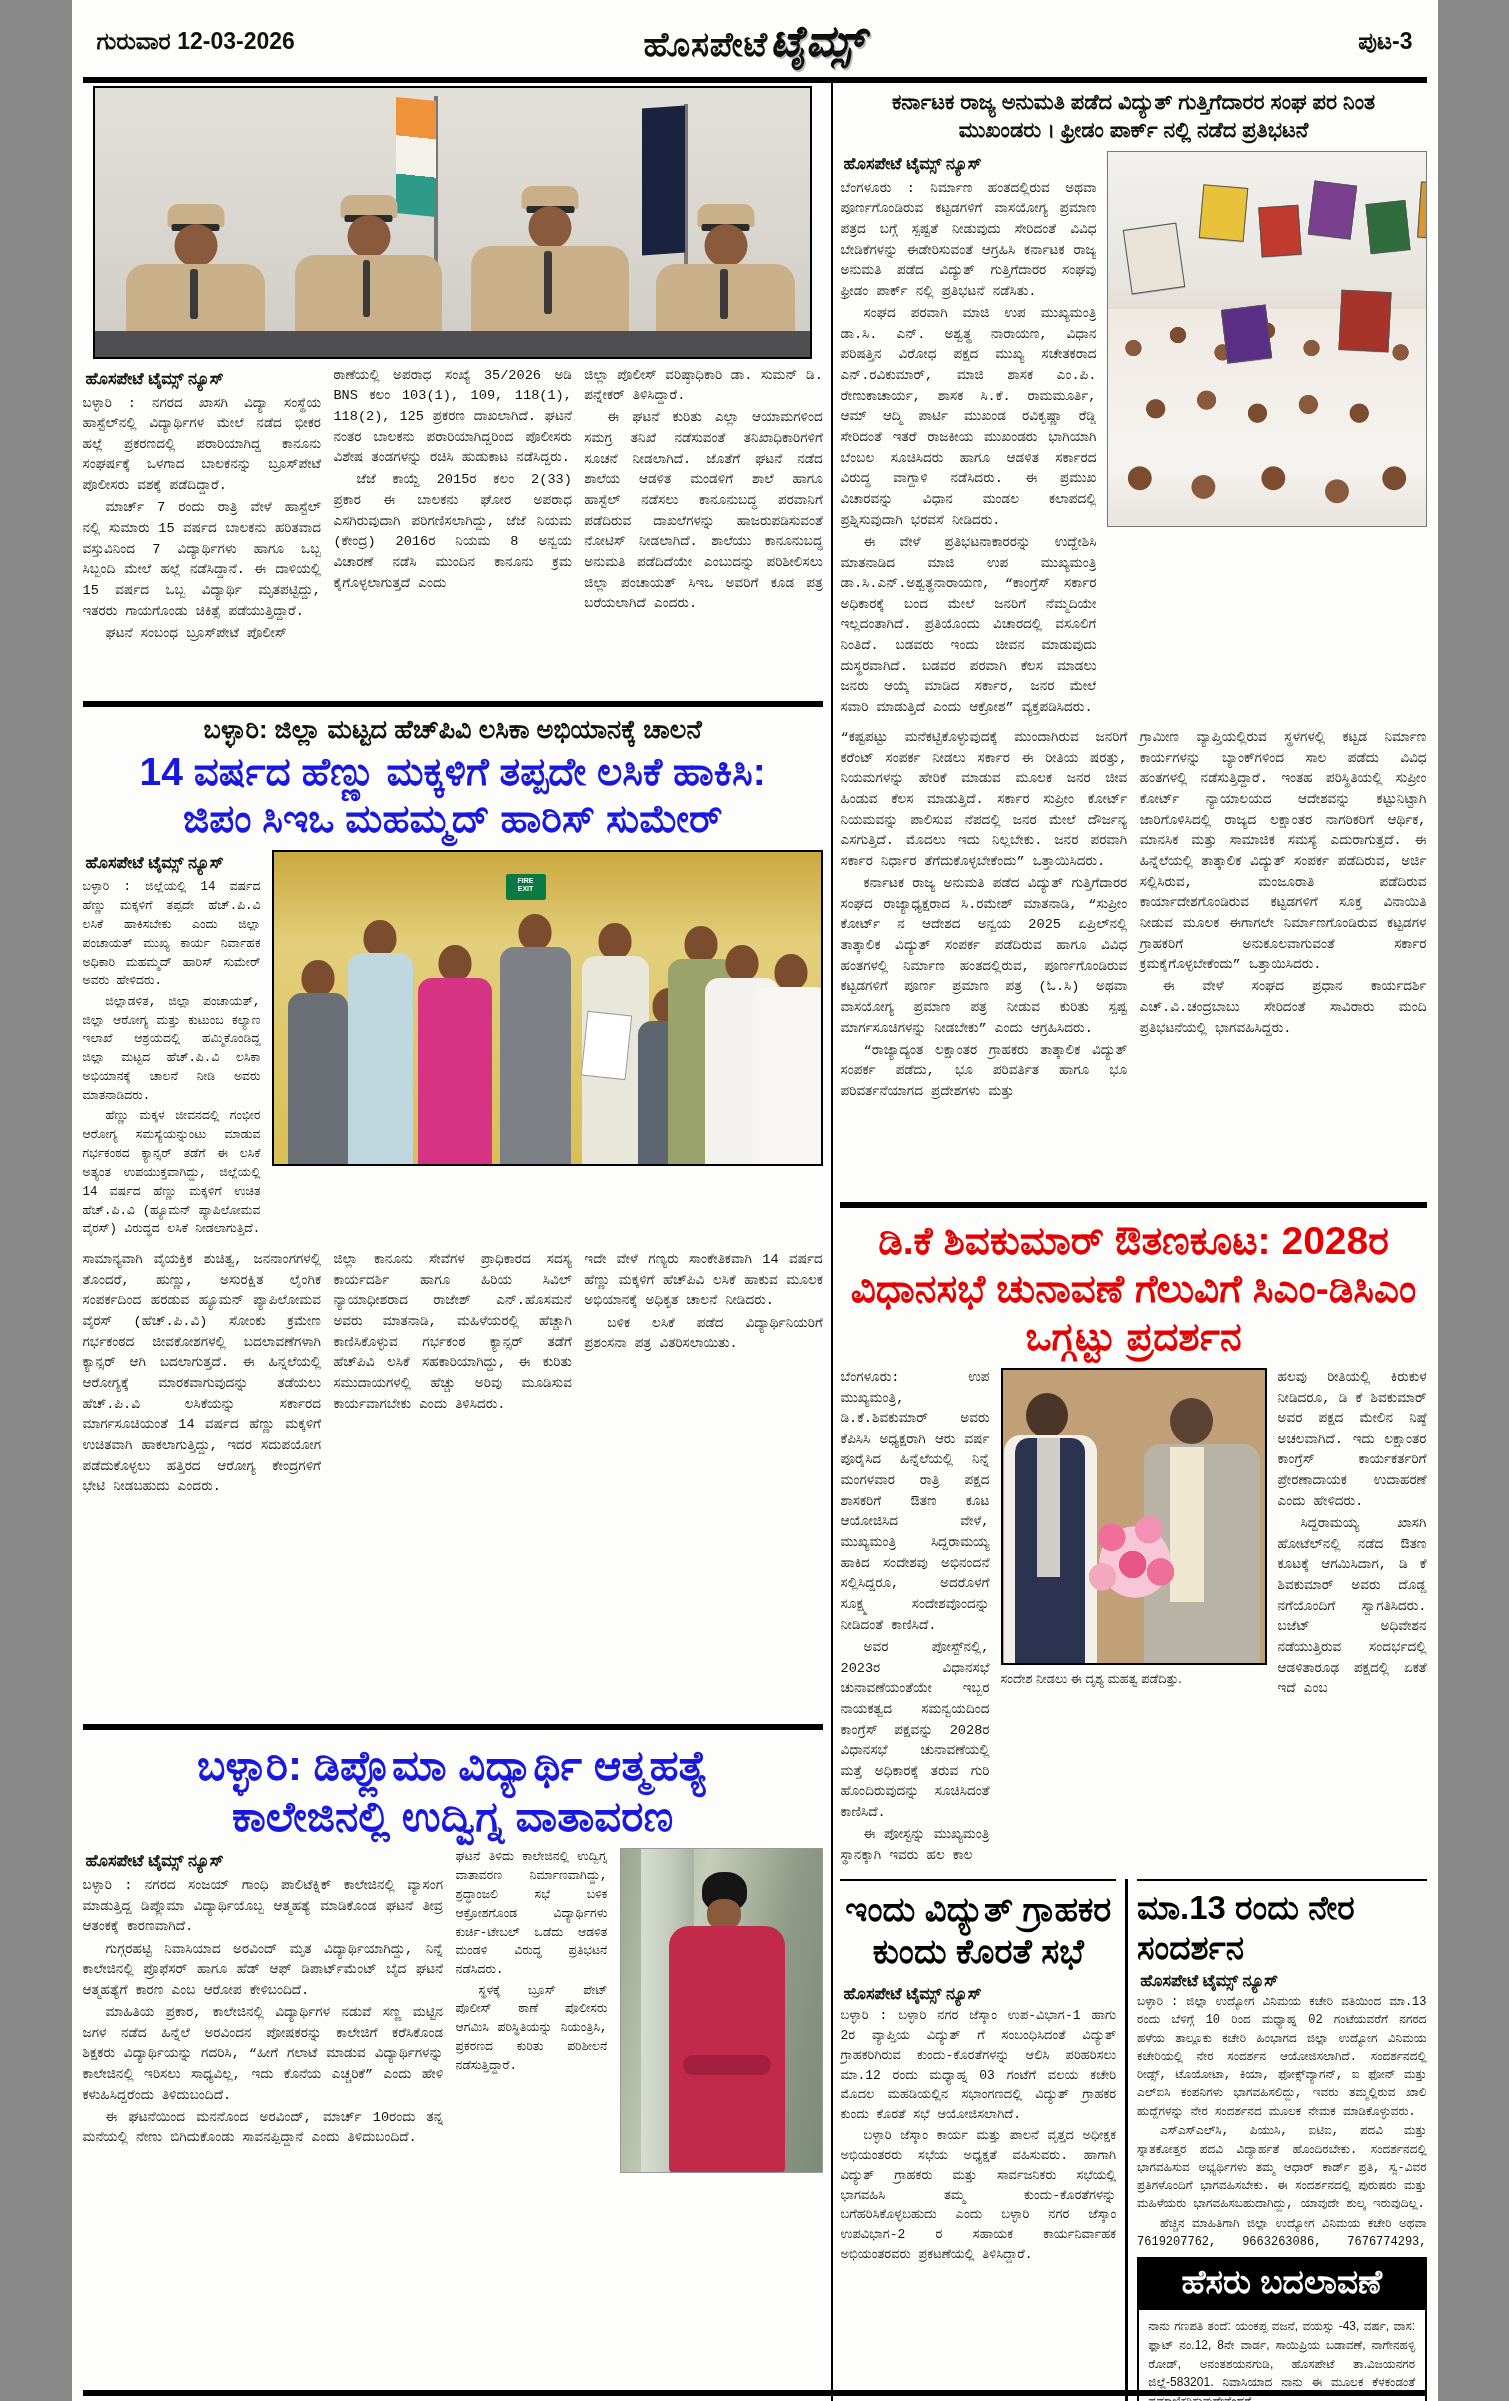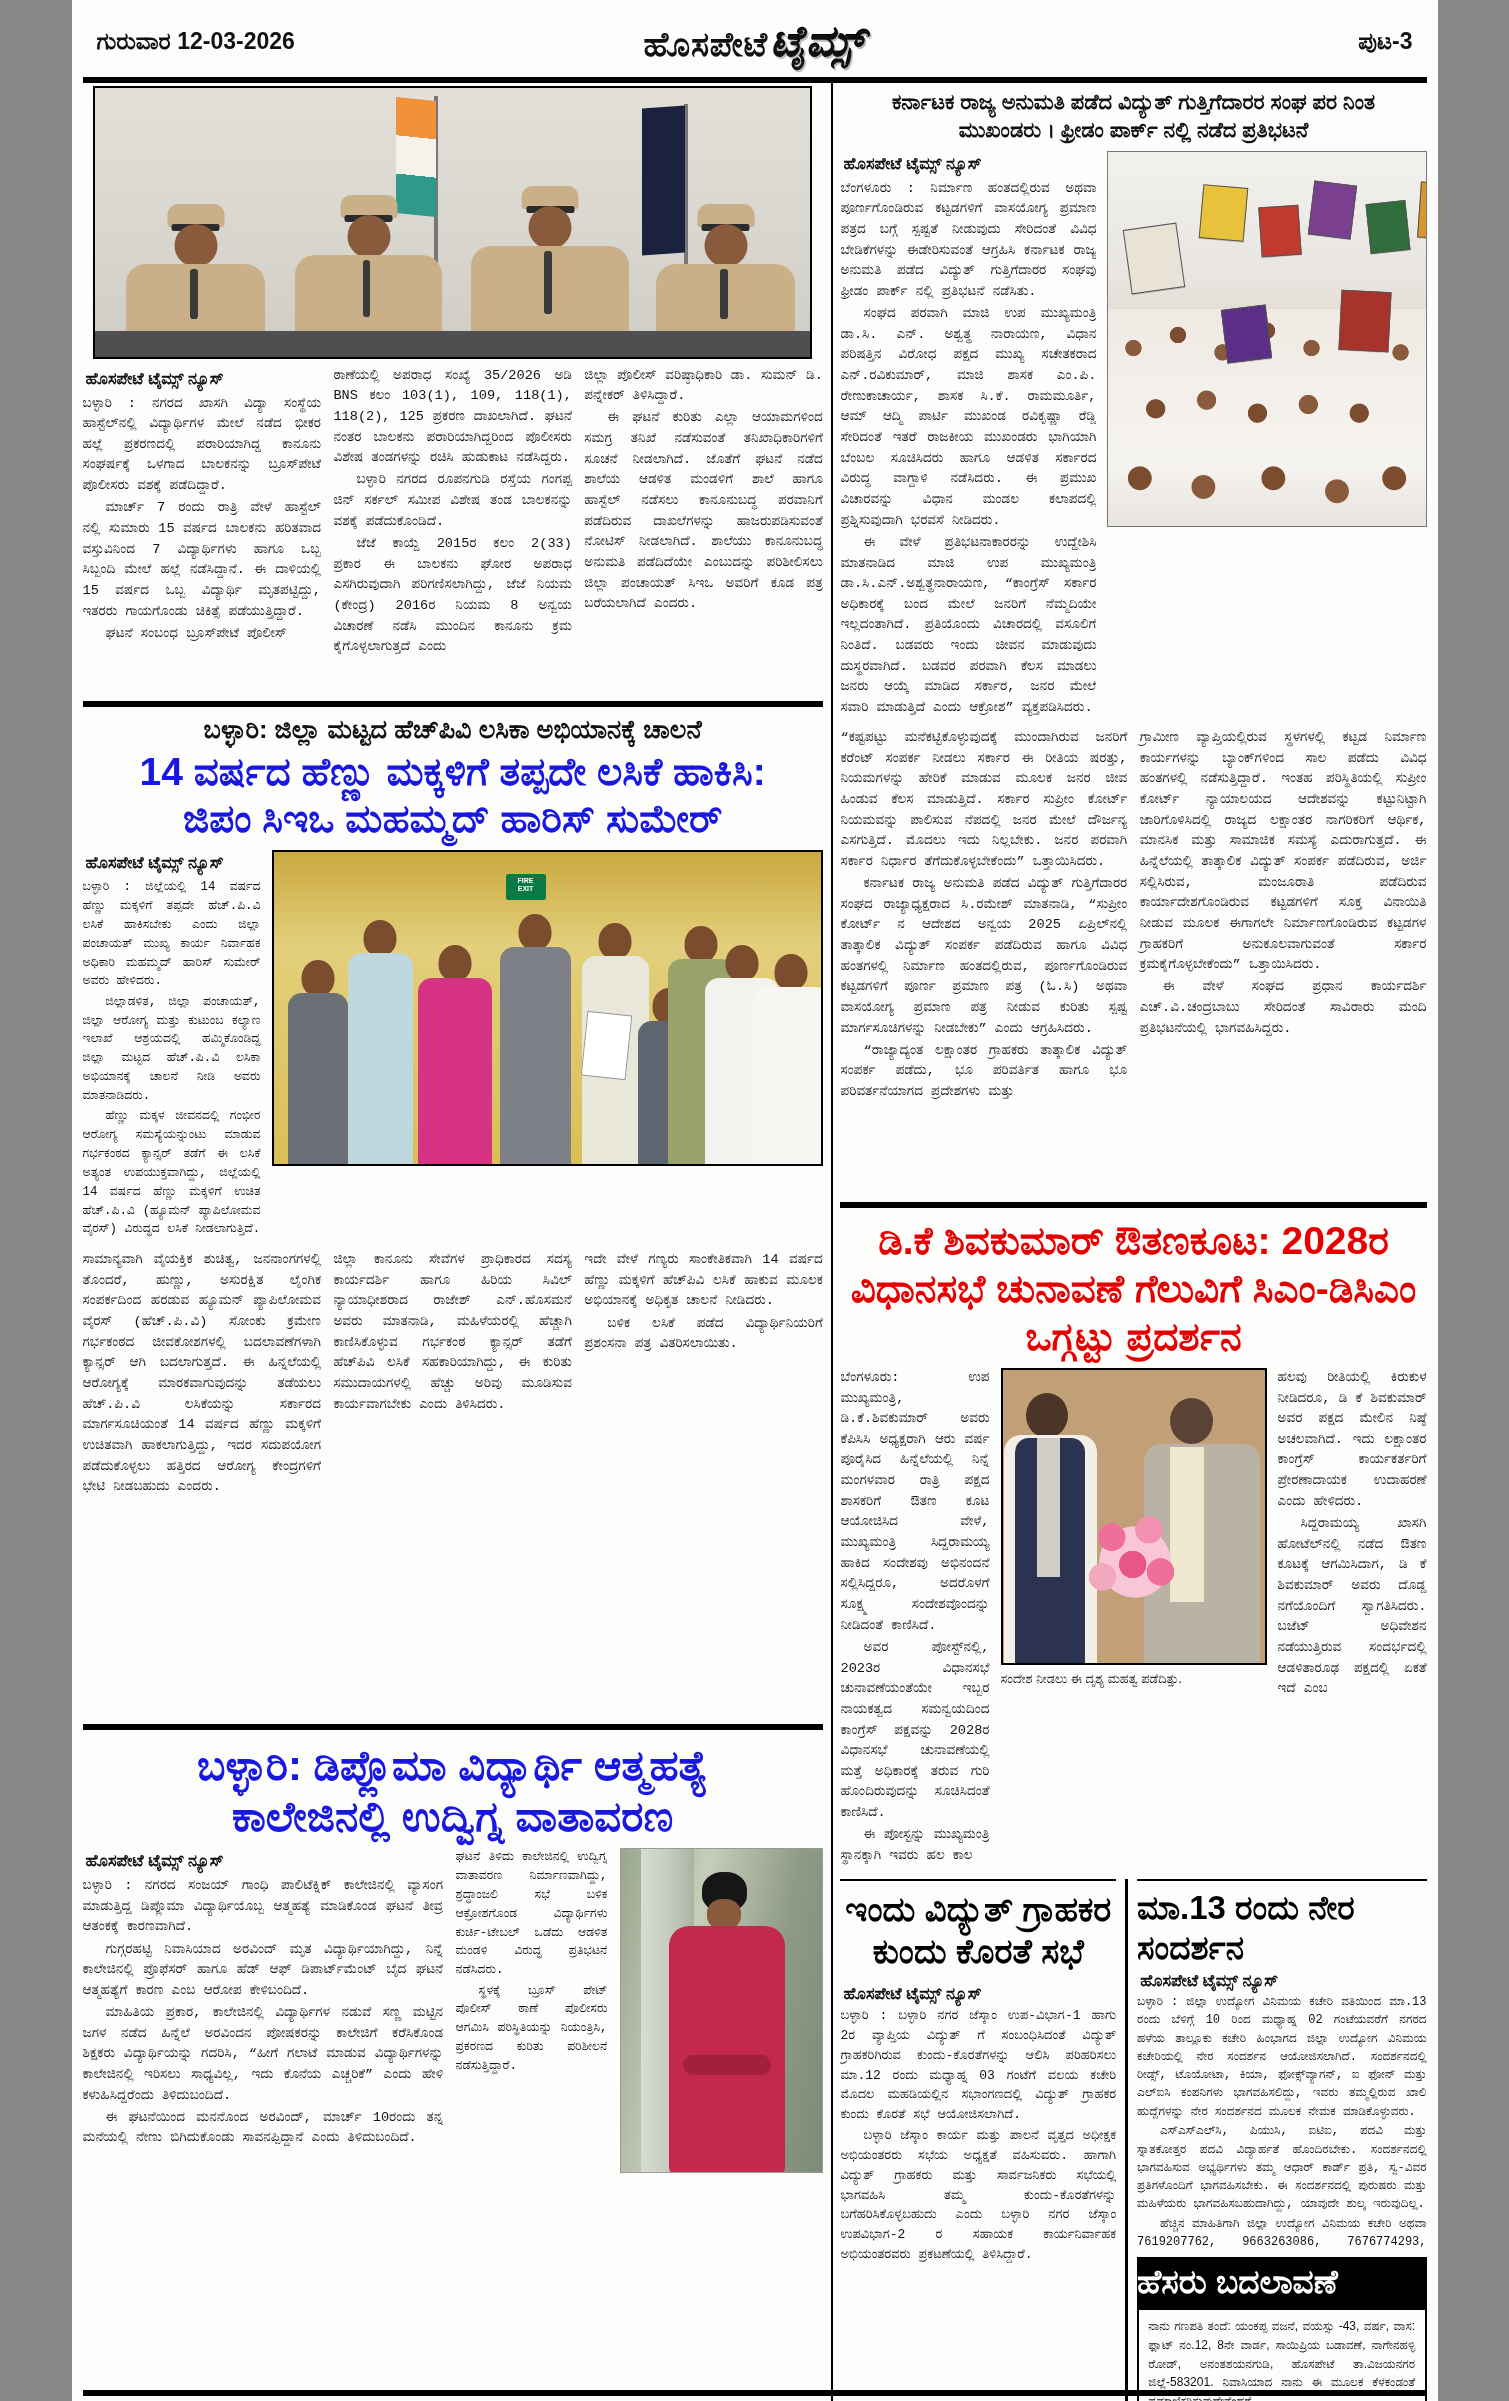--- a/index.html
+++ b/index.html
@@ -84,21 +84,21 @@
        radial-gradient(circle 14px at 72% 58%, #ef6f9a 96%, transparent),
        radial-gradient(circle 36px at 50% 50%, #f8c6d6 98%, transparent);
      border-radius:50%; }
   .scene-student { background:linear-gradient(100deg,#9aa68f,#c6cdb9 35%,#8f9b86 70%,#7d8a77); }
   .pillar { position:absolute; top:0; bottom:0; width:53px; background:linear-gradient(90deg,#d7ddd2,#c2c9bc 60%,#aab2a4); }
   .hoodie { position:absolute; background:#c2294b; border-radius:20px 20px 6.2px 6.2px; }
   .hoodie::after { content:""; position:absolute; left:12%; right:12%; top:52%; height:20px; background:#a31f3e; border-radius:11px; }
   .hair { position:absolute; width:45px; height:39px; background:#161616; border-radius:46% 46% 40% 40%; }
   .face-s { position:absolute; width:34px; height:31px; background:#8a5a3c; border-radius:45%; }
   
-  .nc-title { background:#000; color:#fff; font-weight:bold; font-size:33px; padding:6.2px 0 7.7px; }
+  .nc-title { background:#000; color:#fff; text-align:center; font-weight:bold; font-size:33px; padding:6.2px 0 7.7px; }
   .nc-box { border:2.3px solid #000; border-top:none; padding:7.7px 9.3px; font-size:12px; line-height:1.55; text-align:justify; }
   .nc-box p + p { text-indent:20px; }
   footer.rule { position:absolute; bottom:4.6px; left:11px; right:11px; width:auto; }
 </style>
 </head>
 <body>
 
 <div class="page">
 
   <div class="hdr">
@@ -150,21 +150,20 @@
             <div class="byline" style="padding-top:0;">ಹೊಸಪೇಟೆ ಟೈಮ್ಸ್ ನ್ಯೂಸ್</div>
             <div>
                 <p>ಬಳ್ಳಾರಿ : ನಗರದ ಖಾಸಗಿ ವಿದ್ಯಾ ಸಂಸ್ಥೆಯ ಹಾಸ್ಟೆಲ್‌ನಲ್ಲಿ ವಿದ್ಯಾರ್ಥಿಗಳ ಮೇಲೆ ನಡೆದ ಭೀಕರ ಹಲ್ಲೆ ಪ್ರಕರಣದಲ್ಲಿ ಪರಾರಿಯಾಗಿದ್ದ ಕಾನೂನು ಸಂಘರ್ಷಕ್ಕೆ ಒಳಗಾದ ಬಾಲಕನನ್ನು ಬ್ರೂಸ್‌ಪೇಟೆ ಪೊಲೀಸರು ವಶಕ್ಕೆ ಪಡೆದಿದ್ದಾರೆ.</p>
                 <p>ಮಾರ್ಚ್ 7 ರಂದು ರಾತ್ರಿ ವೇಳೆ ಹಾಸ್ಟೆಲ್ ನಲ್ಲಿ ಸುಮಾರು 15 ವರ್ಷದ ಬಾಲಕನು ಹರಿತವಾದ ವಸ್ತುವಿನಿಂದ 7 ವಿದ್ಯಾರ್ಥಿಗಳು ಹಾಗೂ ಒಬ್ಬ ಸಿಬ್ಬಂದಿ ಮೇಲೆ ಹಲ್ಲೆ ನಡೆಸಿದ್ದಾನೆ. ಈ ದಾಳಿಯಲ್ಲಿ 15 ವರ್ಷದ ಒಬ್ಬ ವಿದ್ಯಾರ್ಥಿ ಮೃತಪಟ್ಟಿದ್ದು, ಇತರರು ಗಾಯಗೊಂಡು ಚಿಕಿತ್ಸೆ ಪಡೆಯುತ್ತಿದ್ದಾರೆ.</p>
                 <p>ಘಟನೆ ಸಂಬಂಧ ಬ್ರೂಸ್‌ಪೇಟೆ ಪೊಲೀಸ್</p>
               </div>
           </div>
           <div class="col body">
             <div>
                 <p>ಠಾಣೆಯಲ್ಲಿ ಅಪರಾಧ ಸಂಖ್ಯೆ 35/2026 ಅಡಿ BNS ಕಲಂ 103(1), 109, 118(1), 118(2), 125 ಪ್ರಕರಣ ದಾಖಲಾಗಿದೆ. ಘಟನೆ ನಂತರ ಬಾಲಕನು ಪರಾರಿಯಾಗಿದ್ದರಿಂದ ಪೊಲೀಸರು ವಿಶೇಷ ತಂಡಗಳನ್ನು ರಚಿಸಿ ಹುಡುಕಾಟ ನಡೆಸಿದ್ದರು.</p>
-                <p>ಬಳ್ಳಾರಿ ನಗರದ ರೂಪನಗುಡಿ ರಸ್ತೆಯ ಗಂಗಪ್ಪ ಜಿನ್ ಸರ್ಕಲ್ ಸಮೀಪ ವಿಶೇಷ ತಂಡ ಬಾಲಕನನ್ನು ವಶಕ್ಕೆ ಪಡೆದುಕೊಂಡಿದೆ.</p>
                 <p>ಜೆಜೆ ಕಾಯ್ದೆ 2015ರ ಕಲಂ 2(33) ಪ್ರಕಾರ ಈ ಬಾಲಕನು ಘೋರ ಅಪರಾಧ ಎಸಗಿರುವುದಾಗಿ ಪರಿಗಣಿಸಲಾಗಿದ್ದು, ಜೆಜೆ ನಿಯಮ (ಕೇಂದ್ರ) 2016ರ ನಿಯಮ 8 ಅನ್ವಯ ವಿಚಾರಣೆ ನಡೆಸಿ ಮುಂದಿನ ಕಾನೂನು ಕ್ರಮ ಕೈಗೊಳ್ಳಲಾಗುತ್ತದೆ ಎಂದು</p>
               </div>
           </div>
           <div class="col body">
             <div>
                 <p>ಜಿಲ್ಲಾ ಪೊಲೀಸ್ ವರಿಷ್ಠಾಧಿಕಾರಿ ಡಾ. ಸುಮನ್ ಡಿ. ಪನ್ನೇಕರ್ ತಿಳಿಸಿದ್ದಾರೆ.</p>
                 <p>ಈ ಘಟನೆ ಕುರಿತು ಎಲ್ಲಾ ಆಯಾಮಗಳಿಂದ ಸಮಗ್ರ ತನಿಖೆ ನಡೆಸುವಂತೆ ತನಿಖಾಧಿಕಾರಿಗಳಿಗೆ ಸೂಚನೆ ನೀಡಲಾಗಿದೆ. ಜೊತೆಗೆ ಘಟನೆ ನಡೆದ ಶಾಲೆಯ ಆಡಳಿತ ಮಂಡಳಿಗೆ ಶಾಲೆ ಹಾಗೂ ಹಾಸ್ಟೆಲ್ ನಡೆಸಲು ಕಾನೂನುಬದ್ಧ ಪರವಾನಿಗೆ ಪಡೆದಿರುವ ದಾಖಲೆಗಳನ್ನು ಹಾಜರುಪಡಿಸುವಂತೆ ನೋಟಿಸ್ ನೀಡಲಾಗಿದೆ. ಶಾಲೆಯು ಕಾನೂನುಬದ್ಧ ಅನುಮತಿ ಪಡೆದಿದೆಯೇ ಎಂಬುದನ್ನು ಪರಿಶೀಲಿಸಲು ಜಿಲ್ಲಾ ಪಂಚಾಯತ್ ಸಿಇಒ ಅವರಿಗೆ ಕೂಡ ಪತ್ರ ಬರೆಯಲಾಗಿದೆ ಎಂದರು.</p>
               </div>
           </div>
         </div>

